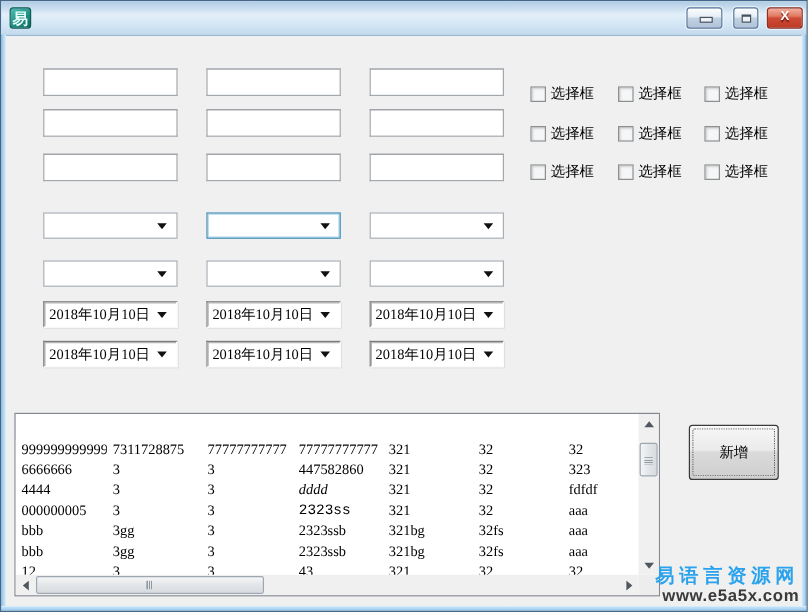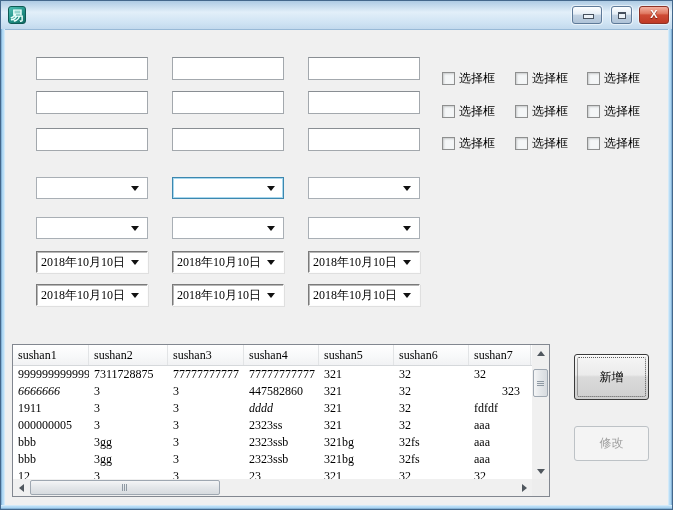--- a/index.html
+++ b/index.html
@@ -207,62 +207,53 @@
         <span class="dtext">2018年10月10日</span>
         <span class="arr-down"></span>
       </div>
       <div class="dtp" style="left: 307px; top: 283px;">
         <span class="dtext">2018年10月10日</span>
         <span class="arr-down"></span>
       </div>
     </div>
 
   <div class="lv">
-    <div class="lv-header" id="lvHeader">
-        <div class="lv-hcell" style="width: 76px;">sushan1</div>
-        <div class="lv-hcell" style="width: 79px;">sushan2</div>
-        <div class="lv-hcell" style="width: 76px;">sushan3</div>
-        <div class="lv-hcell" style="width: 75px;">sushan4</div>
-        <div class="lv-hcell" style="width: 75px;">sushan5</div>
-        <div class="lv-hcell" style="width: 75px;">sushan6</div>
-        <div class="lv-hcell" style="width: 62px;">sushan7</div>
-      </div>
     <div class="lv-body" id="lvBody">
         <div class="lv-row">
           <div class="lv-cell" style="width: 76px;">999999999999</div>
           <div class="lv-cell" style="width: 79px;">7311728875</div>
           <div class="lv-cell" style="width: 76px;">77777777777</div>
           <div class="lv-cell" style="width: 75px;">77777777777</div>
           <div class="lv-cell" style="width: 75px;">321</div>
           <div class="lv-cell" style="width: 75px;">32</div>
           <div class="lv-cell" style="width: 62px;">32</div>
         </div>
         <div class="lv-row">
-          <div class="lv-cell" style="width: 76px; font-style: italic;">6666666</div>
+          <div class="lv-cell" style="width: 76px;">6666666</div>
           <div class="lv-cell" style="width: 79px;">3</div>
           <div class="lv-cell" style="width: 76px;">3</div>
           <div class="lv-cell" style="width: 75px;">447582860</div>
           <div class="lv-cell" style="width: 75px;">321</div>
           <div class="lv-cell" style="width: 75px;">32</div>
-          <div class="lv-cell" style="width: 62px; margin-left: 28px;">323</div>
-        </div>
-        <div class="lv-row">
-          <div class="lv-cell" style="width: 76px;">1911</div>
+          <div class="lv-cell" style="width: 62px;">323</div>
+        </div>
+        <div class="lv-row">
+          <div class="lv-cell" style="width: 76px;">4444</div>
           <div class="lv-cell" style="width: 79px;">3</div>
           <div class="lv-cell" style="width: 76px;">3</div>
           <div class="lv-cell" style="width: 75px; font-style: italic;">dddd</div>
           <div class="lv-cell" style="width: 75px;">321</div>
           <div class="lv-cell" style="width: 75px;">32</div>
           <div class="lv-cell" style="width: 62px;">fdfdf</div>
         </div>
         <div class="lv-row">
           <div class="lv-cell" style="width: 76px;">000000005</div>
           <div class="lv-cell" style="width: 79px;">3</div>
           <div class="lv-cell" style="width: 76px;">3</div>
-          <div class="lv-cell" style="width: 75px;">2323ss</div>
+          <div class="lv-cell" style="width: 75px; font-family: Liberation Mono, monospace;">2323ss</div>
           <div class="lv-cell" style="width: 75px;">321</div>
           <div class="lv-cell" style="width: 75px;">32</div>
           <div class="lv-cell" style="width: 62px;">aaa</div>
         </div>
         <div class="lv-row">
           <div class="lv-cell" style="width: 76px;">bbb</div>
           <div class="lv-cell" style="width: 79px;">3gg</div>
           <div class="lv-cell" style="width: 76px;">3</div>
           <div class="lv-cell" style="width: 75px;">2323ssb</div>
           <div class="lv-cell" style="width: 75px;">321bg</div>
@@ -275,21 +266,21 @@
           <div class="lv-cell" style="width: 76px;">3</div>
           <div class="lv-cell" style="width: 75px;">2323ssb</div>
           <div class="lv-cell" style="width: 75px;">321bg</div>
           <div class="lv-cell" style="width: 75px;">32fs</div>
           <div class="lv-cell" style="width: 62px;">aaa</div>
         </div>
         <div class="lv-row">
           <div class="lv-cell" style="width: 76px;">12</div>
           <div class="lv-cell" style="width: 79px;">3</div>
           <div class="lv-cell" style="width: 76px;">3</div>
-          <div class="lv-cell" style="width: 75px;">23</div>
+          <div class="lv-cell" style="width: 75px;">43</div>
           <div class="lv-cell" style="width: 75px;">321</div>
           <div class="lv-cell" style="width: 75px;">32</div>
           <div class="lv-cell" style="width: 62px;">32</div>
         </div>
       </div>
     <div class="lv-vscroll">
       <div class="sbtn" style="top:0;left:0;">
           <span class="tri-up"></span>
         </div>
       <div class="vthumb"></div>
@@ -303,16 +294,19 @@
         </div>
       <div class="hthumb"></div>
       <div class="sbtn h" style="right:0;top:0;">
           <span class="tri-rt"></span>
         </div>
     </div>
     <div class="lv-corner"></div>
   </div>
 
   <div class="pbtn add">新增</div>
-  <div class="pbtn modify">修改</div>
-
+
+  <div class="wm">
+    <div class="wm1">易语言资源网</div>
+    <div class="wm2">www.e5a5x.com</div>
+  </div>
 
 </div>
 
 </body></html>

